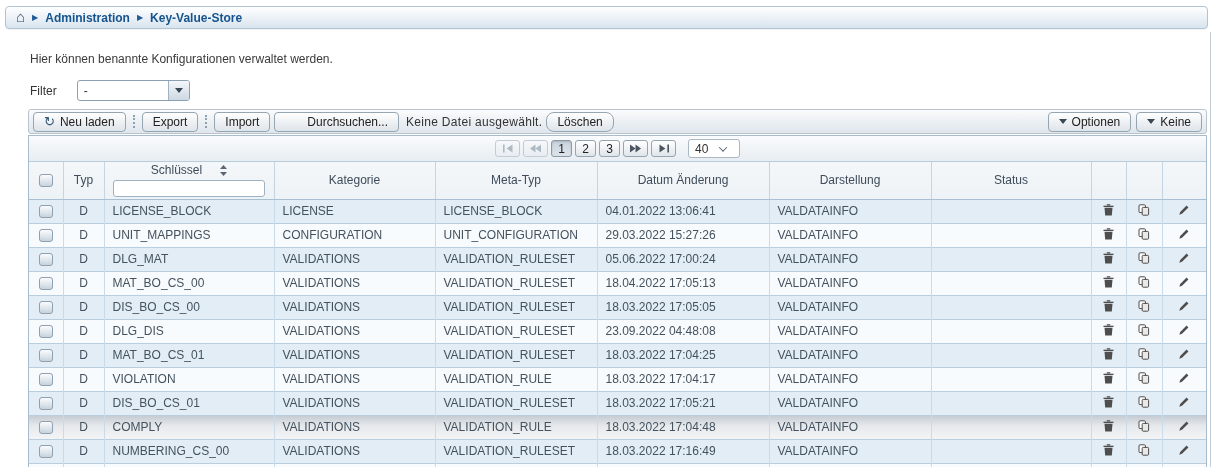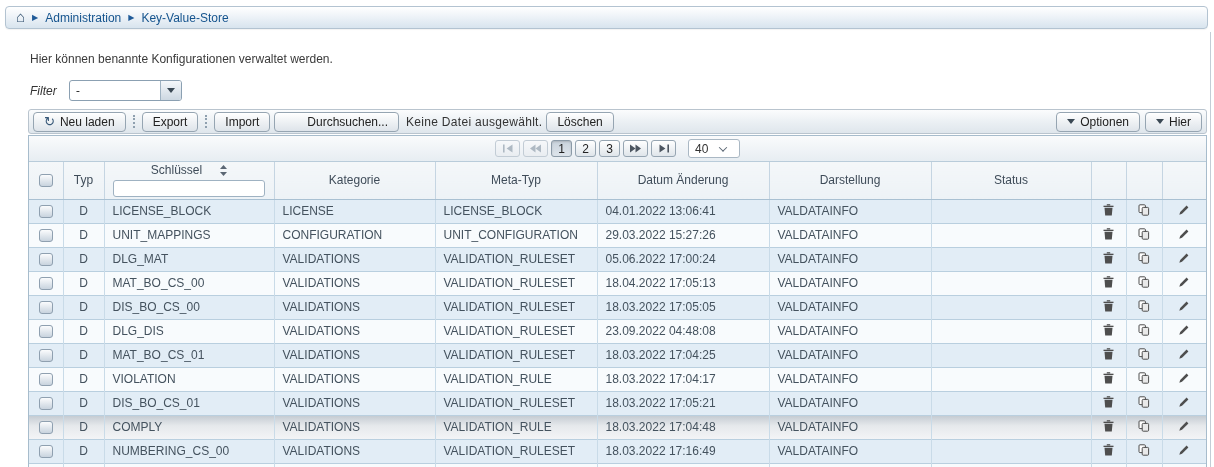--- a/index.html
+++ b/index.html
@@ -8,26 +8,26 @@
   .page { position:relative; width:1214px; height:467px; background:#fff; }
   .page-edge { position:absolute; right:3px; top:32px; bottom:0; width:1px; background:#c3cdd6; }
 
   
   .breadcrumb { position:absolute; left:5px; top:6px; right:6px; height:23px;
     display:flex; align-items:center; gap:7px; padding-left:10px;
     background:linear-gradient(180deg,#ffffff 0%,#eef3f8 45%,#d8e4ee 100%);
     border:1px solid #b3c3d1; border-radius:4px; box-shadow:0 1px 1px rgba(0,0,0,.05); }
   .bc-home { color:#2e4d6b; font-size:15px; font-weight:bold; line-height:1; margin-top:-2px; cursor:pointer; }
   .bc-sep { color:#1f5a98; font-size:8px; line-height:1; }
-  .bc-link { color:#15548e; font-weight:normal; text-decoration:none; cursor:pointer; }
+  .bc-link { color:#15548e; font-weight:bold; text-decoration:none; cursor:pointer; }
 
   .intro { position:absolute; left:30px; top:52px; color:#3a3a3a; }
 
   
-  .filter-row { position:absolute; left:30px; top:80px; display:flex; align-items:center; gap:12px;font-style:italic; }
+  .filter-row { position:absolute; left:30px; top:80px; display:flex; align-items:center; gap:20px; }
   .combo { width:113px; height:21px; background:#fff; border:1px solid #8ba0b2; border-radius:3px;
     display:flex; align-items:stretch; cursor:pointer; }
   .combo-value { flex:1; display:flex; align-items:center; padding-left:6px; color:#333; }
   .combo-btn { width:21px; border-left:1px solid #9fb2c2; border-radius:0 2px 2px 0;
     background:linear-gradient(180deg,#f4f7fa,#cdd8e2); display:flex; align-items:center; justify-content:center; }
   .tri-down { width:0; height:0; border-left:4px solid transparent; border-right:4px solid transparent;
     border-top:5px solid #3a4854; }
 
   
   .toolbar { position:absolute; left:28px; top:109px; right:7px; height:25px;
@@ -118,31 +118,31 @@
       <span>Export</span>
     </button>
     <span class="grip"></span>
     <button class="btn">
       <span>Import</span>
     </button>
     <button class="btn" style="margin-left:-1px;padding-left:32px;">
       <span>Durchsuchen...</span>
     </button>
     <span class="file-status">Keine Datei ausgewählt.</span>
-    <button class="btn" style="margin-left:-3px;">
+    <button class="btn" style="margin-left:-3px;border-radius:8px;">
       <span>Löschen</span>
     </button>
     <span class="tb-spacer"></span>
     <button class="btn">
       <i class="tri-down"></i>
       <span>Optionen</span>
     </button>
     <button class="btn">
       <i class="tri-down"></i>
-      <span>Hier</span>
+      <span>Keine</span>
     </button>
   </div>
 
   <div class="table-panel">
 
     <div class="paginator">
       <span class="pbtn dis">
         <svg width="12" height="9" viewBox="0 0 12 9">
             <g fill="#aeb9c3">
               <rect x="1" y="0.5" width="1.6" height="8"></rect>

